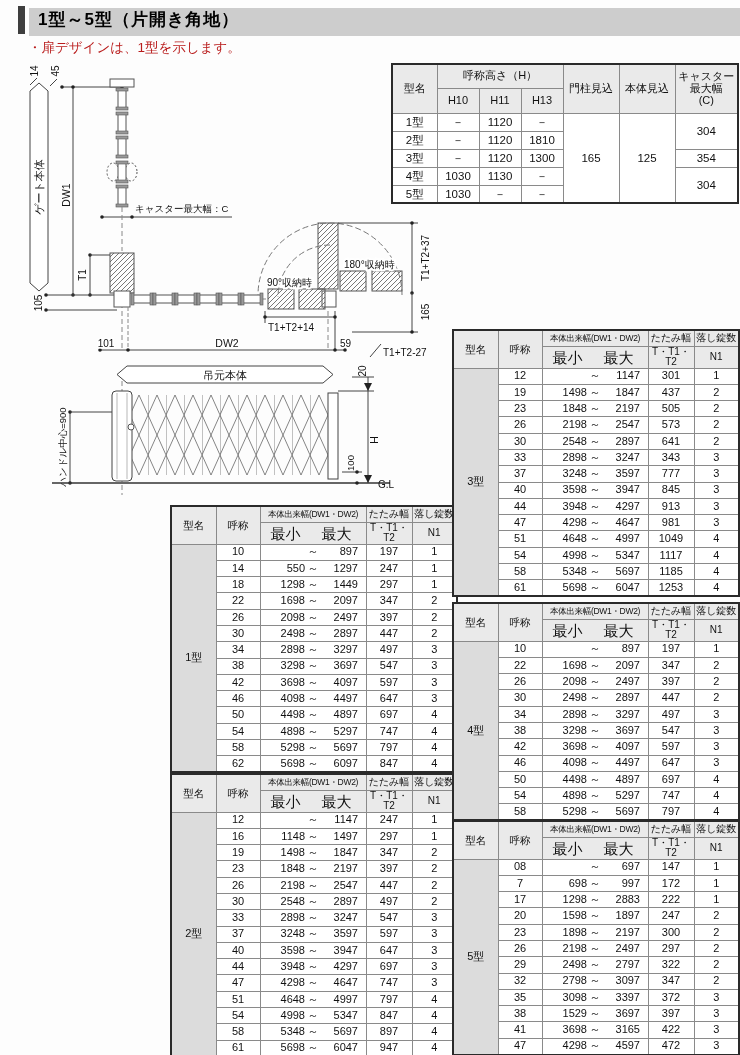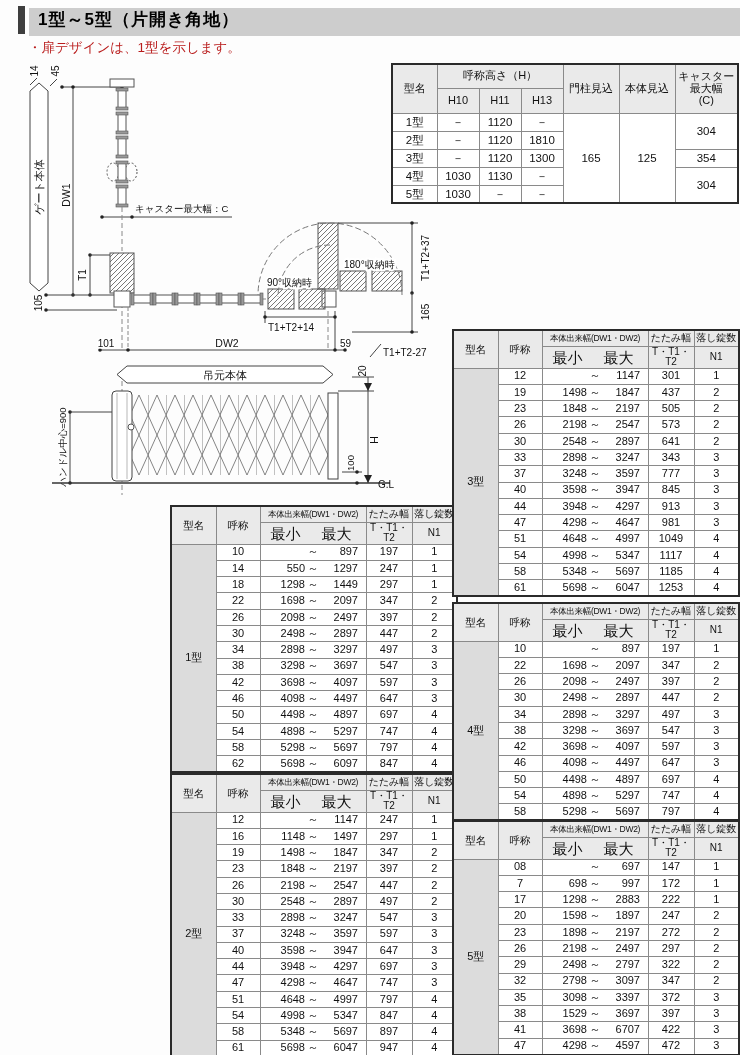--- a/index.html
+++ b/index.html
@@ -773,21 +773,21 @@
       </tr>
       <tr>
         <td>20</td>
         <td><span class="wmin">1598</span><span class="wt">～</span><span class="wmax">1897</span></td>
         <td>247</td>
         <td>2</td>
       </tr>
       <tr>
         <td>23</td>
         <td><span class="wmin">1898</span><span class="wt">～</span><span class="wmax">2197</span></td>
-        <td>272</td>
+        <td>300</td>
         <td>2</td>
       </tr>
       <tr>
         <td>26</td>
         <td><span class="wmin">2198</span><span class="wt">～</span><span class="wmax">2497</span></td>
         <td>297</td>
         <td>2</td>
       </tr>
       <tr>
         <td>29</td>
@@ -808,21 +808,21 @@
         <td>3</td>
       </tr>
       <tr>
         <td>38</td>
         <td><span class="wmin">1529</span><span class="wt">～</span><span class="wmax">3697</span></td>
         <td>397</td>
         <td>3</td>
       </tr>
       <tr>
         <td>41</td>
-        <td><span class="wmin">3698</span><span class="wt">～</span><span class="wmax">6707</span></td>
+        <td><span class="wmin">3698</span><span class="wt">～</span><span class="wmax">3165</span></td>
         <td>422</td>
         <td>3</td>
       </tr>
       <tr>
         <td>47</td>
         <td><span class="wmin">4298</span><span class="wt">～</span><span class="wmax">4597</span></td>
         <td>472</td>
         <td>3</td>
       </tr>
     </tbody>

